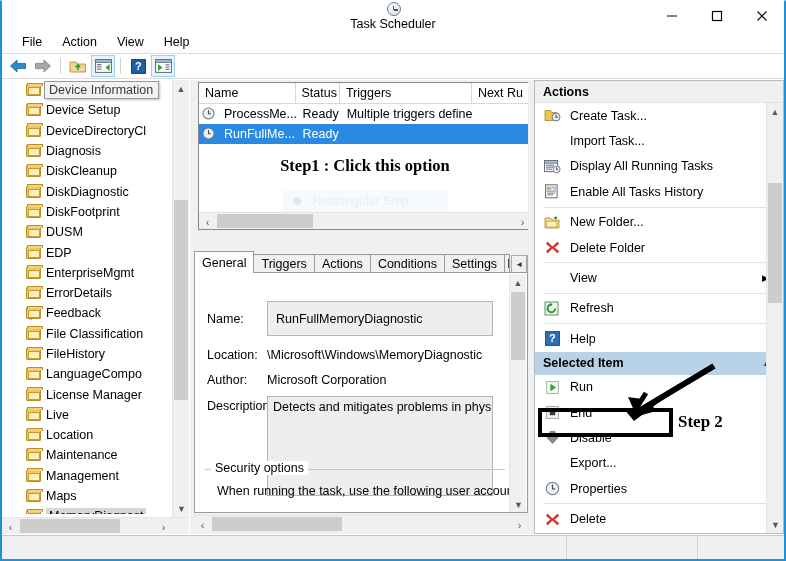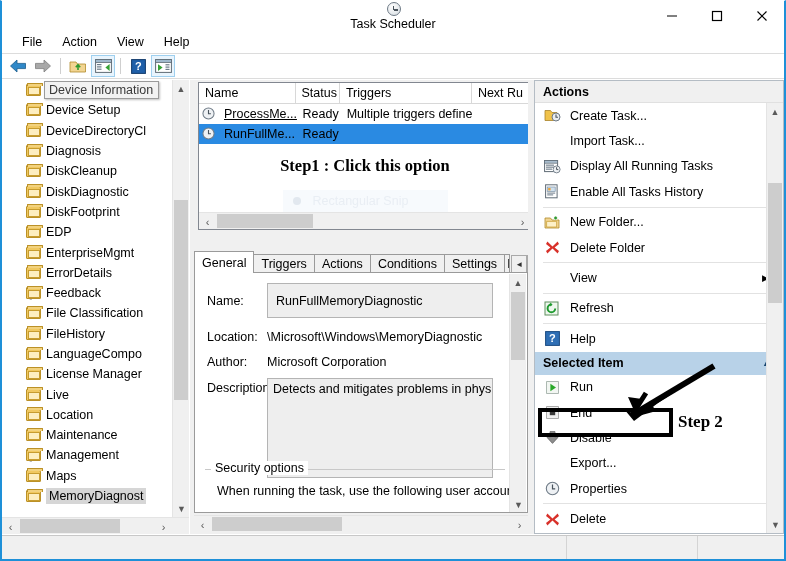--- a/index.html
+++ b/index.html
@@ -184,21 +184,21 @@
     border-bottom: 1px solid #d8d8d8; font-size: 12.5px;
   }
   #tl-header .th {
     display: flex; align-items: center; padding-left: 6px;
     border-right: 1px solid #d8d8d8; white-space: nowrap; overflow: hidden;
   }
   .tl-row {
     display: flex; height: 20px; align-items: center; font-size: 12.5px;
     white-space: nowrap;
   }
-  .tl-row.selected { background: #2a8ae2; color: #000000; }
+  .tl-row.selected { background: #2a8ae2; color: #ffffff; }
   .tl-cell { padding-left: 6px; overflow: hidden; white-space: nowrap; }
   .tl-icon {
     width: 14px; height: 14px; margin-left: 3px; margin-right: 2px; flex: 0 0 auto;
   }
   .step1 {
     text-align: center; font-family: "Liberation Serif", serif;
     font-weight: bold; font-size: 16.5px; margin-top: 12px; color: #000;
   }
   .snip-ghost {
     margin: 14px auto 0 auto; width: 165px; height: 22px;
@@ -491,20 +491,30 @@
           <span class="lbl">DiskFootprint</span>
         </div>
         <div class="tree-row">
           <span class="fi">
             <span class="folder-glyph">
               <span class="back"></span>
               <span class="tab"></span>
               <span class="front"></span>
             </span>
           </span>
+          <span class="lbl">DUSM</span>
+        </div>
+        <div class="tree-row">
+          <span class="fi">
+            <span class="folder-glyph">
+              <span class="back"></span>
+              <span class="tab"></span>
+              <span class="front"></span>
+            </span>
+          </span>
           <span class="lbl">EDP</span>
         </div>
         <div class="tree-row">
           <span class="fi">
             <span class="folder-glyph">
               <span class="back"></span>
               <span class="tab"></span>
               <span class="front"></span>
             </span>
           </span>
@@ -656,21 +666,21 @@
         <div class="th" style="width:45px">Status</div>
         <div class="th" style="width:134px">Triggers</div>
         <div class="th" style="width:60px;border-right:none;">Next Ru</div>
       </div>
       <div id="tl-rows">
           <div class="tl-row">
             <span class="tl-icon"><svg width="13" height="13" viewBox="0 0 14 14">
                 <circle cx="7" cy="7" r="6" fill="#eef1f4" stroke="#6e7a86" stroke-width="1.1"></circle>
                 <path d="M7 3.2 L7 7.3 L9.6 7.3" stroke="#49535c" stroke-width="1.2" fill="none"></path>
               </svg></span>
-            <div class="tl-cell" style="width: 80px; text-decoration: underline;">ProcessMe...</div>
+            <div class="tl-cell" style="width: 80px;">ProcessMe...</div>
             <div class="tl-cell" style="width: 45px;">Ready</div>
             <div class="tl-cell" style="width: 134px;">Multiple triggers defined</div>
             <div class="tl-cell" style="width: 60px;"></div>
           </div>
           <div class="tl-row selected">
             <span class="tl-icon"><svg width="13" height="13" viewBox="0 0 14 14">
                 <circle cx="7" cy="7" r="6" fill="#eef1f4" stroke="#6e7a86" stroke-width="1.1"></circle>
                 <path d="M7 3.2 L7 7.3 L9.6 7.3" stroke="#49535c" stroke-width="1.2" fill="none"></path>
               </svg></span>
             <div class="tl-cell" style="width: 80px;">RunFullMe...</div>
@@ -699,21 +709,21 @@
           <div class="tab">Conditions</div>
           <div class="tab">Settings</div>
           <div class="tab clipped">H</div>
           <div class="tab-navs">
             <div class="tab-nav">◄</div>
             <div class="tab-nav">►</div>
           </div>
         </div>
       <div id="tabbody">
 
-        <div class="fld-row" style="margin-top:10px;">
+        <div class="fld-row" style="margin-top:28px;">
           <div class="fld-label">Name:</div>
           <div class="fld-input" style="width:226px;">RunFullMemoryDiagnostic</div>
         </div>
 
         <div class="fld-row" style="margin-top:9px;">
           <div class="fld-label">Location:</div>
           <div class="fld-static">\Microsoft\Windows\MemoryDiagnostic</div>
         </div>
 
         <div class="fld-row" style="margin-top:5px;">

